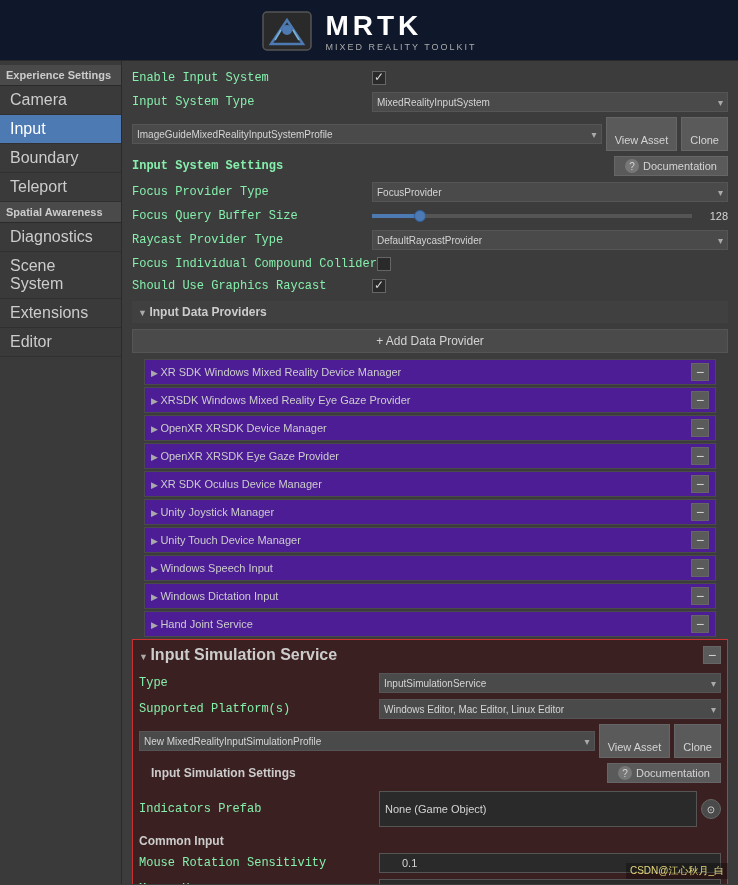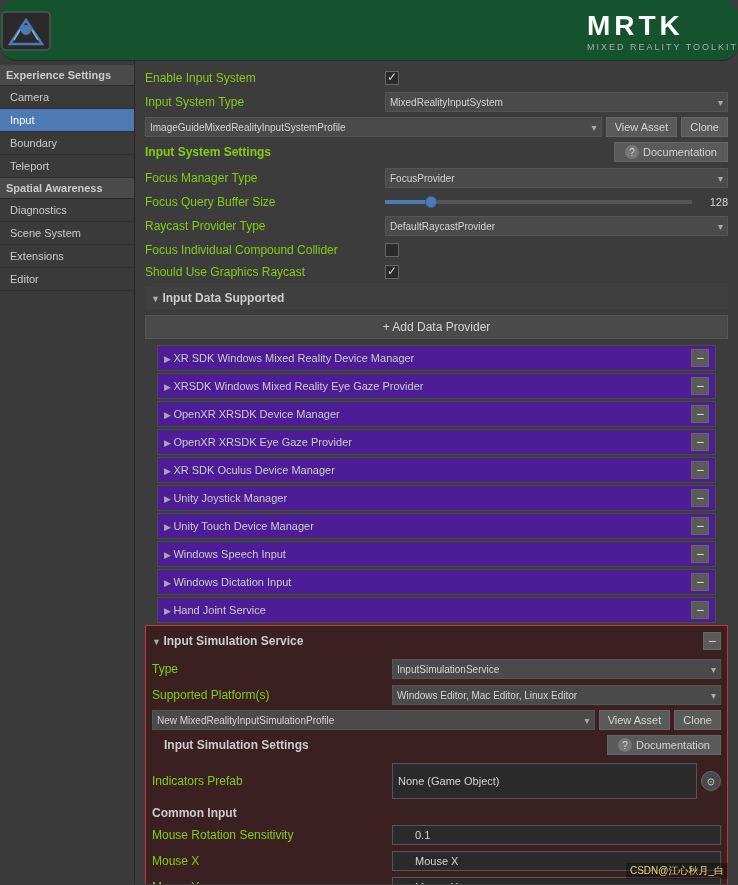--- a/index.html
+++ b/index.html
@@ -7,27 +7,26 @@
       background: #3c3c3c;
       font-family: Arial, sans-serif;
       font-size: 12px;
       color: #d4d4d4;
       width: 738px;
       min-height: 885px;
     }
 
     
     .header {
-      background: #14532d;
-      display: flex;
-      align-items: center;
-      justify-content: space-between;
+      background: #0f172a;
+      display: flex;
+      align-items: center;
+      justify-content: center;
       padding: 8px 0 6px 0;
       border-bottom: 1px solid #2a2a2a;
-      border-radius: 16px;
     }
     .header-logo {
       width: 52px;
       height: 46px;
       margin-right: 12px;
     }
     .header-title {
       color: #ffffff;
       font-size: 28px;
       font-weight: bold;
@@ -40,38 +39,38 @@
     }
 
     
     .main-layout {
       display: flex;
       height: calc(885px - 62px);
     }
 
     
     .sidebar {
-      width: 135px;
+      width: 122px;
       background: #3a3a3a;
       flex-shrink: 0;
       border-right: 1px solid #2a2a2a;
       padding-top: 4px;
     }
     .sidebar-section-label {
       background: #4a4a4a;
       color: #cccccc;
       padding: 4px 6px;
       font-size: 11px;
       font-weight: bold;
       border-bottom: 1px solid #2a2a2a;
     }
     .sidebar-item {
       padding: 5px 10px;
       cursor: pointer;
-      font-size: 11px;
+      font-size: 16px;
       color: #cccccc;
       border-bottom: 1px solid #303030;
     }
     .sidebar-item.active {
       background: #4d7ab3;
       color: #ffffff;
     }
 
     
     .content {
@@ -82,23 +81,24 @@
     }
 
     
     .row {
       display: flex;
       align-items: center;
       padding: 3px 0;
       min-height: 22px;
     }
     .row-label {
-      color: #84cc16;
+      color: #86efac;
       min-width: 240px;
       font-size: 12px;
+      font-family: Liberation Mono, monospace;
     }
     .row-value {
       flex: 1;
       display: flex;
       align-items: center;
     }
 
     
     .text-input {
       background: #2a2a2a;
@@ -134,21 +134,21 @@
       pointer-events: none;
       color: #aaa;
       font-size: 10px;
     }
 
     
     .btn {
       background: #5a5a5a;
       border: 1px solid #666;
       color: #d4d4d4;
-      padding: 2px 8px;
+      padding: 16px 8px;
       font-size: 11px;
       cursor: pointer;
       height: 20px;
       white-space: nowrap;
     }
 
     
     .checkbox-val {
       width: 14px;
       height: 14px;
@@ -251,21 +251,21 @@
       display: flex;
       align-items: center;
       background: transparent;
       padding: 2px 0;
       margin-bottom: 4px;
     }
     .simulation-section .section-title {
       flex: 1;
       font-weight: bold;
       color: #cccccc;
-      font-size: 12px;
+      font-size: 16px;
     }
     .simulation-section .section-title::before {
       content: '▼ ';
       font-size: 9px;
       color: #aaa;
     }
 
     
     .slider-container {
       display: flex;
@@ -452,21 +452,21 @@
       <div class="row-label">
         <strong>Input System Settings</strong>
       </div>
       <div class="row-value" style="justify-content:flex-end;">
         <button class="doc-btn">Documentation</button>
       </div>
     </div>
 
     
     <div class="row">
-      <div class="row-label">Focus Manager Type</div>
+      <div class="row-label">Focus Provider Type</div>
       <div class="row-value">
         <div class="dropdown-wrapper">
           <select class="dropdown">
             <option value="FocusProvider">FocusProvider</option>
           </select>
         </div>
       </div>
     </div>
 
     
@@ -504,21 +504,21 @@
 
     
     <div class="row">
       <div class="row-label">Should Use Graphics Raycast</div>
       <div class="row-value">
         <div class="checkbox-val checked"></div>
       </div>
     </div>
 
     
-    <div class="section-header">Input Data Supported</div>
+    <div class="section-header">Input Data Providers</div>
 
     <button class="add-provider-btn">+ Add Data Provider</button>
 
     
     <div class="provider-item">
       <span class="provider-item-label">XR SDK Windows Mixed Reality Device Manager</span>
       <div class="provider-minus">−</div>
     </div>
     <div class="provider-item">
       <span class="provider-item-label">XRSDK Windows Mixed Reality Eye Gaze Provider</span>

